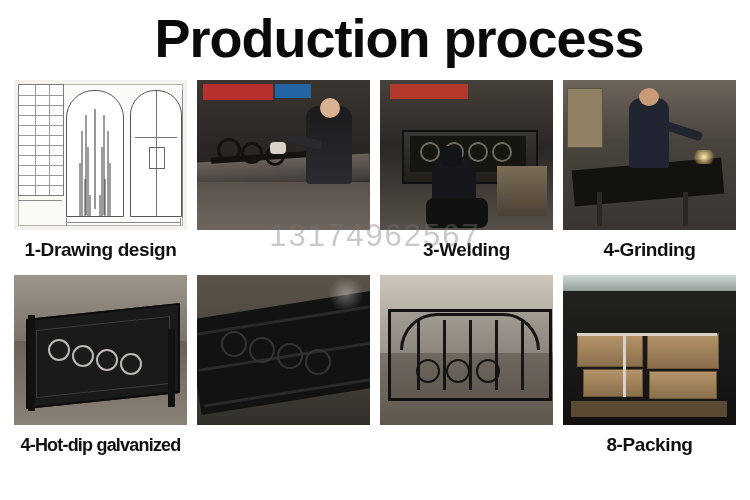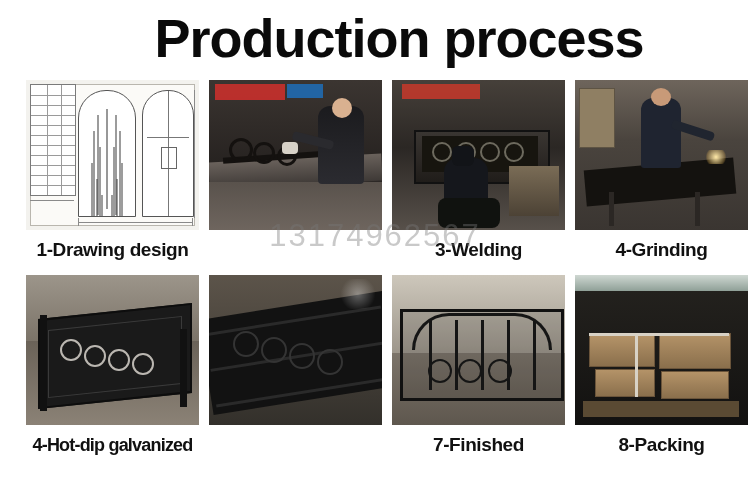--- a/index.html
+++ b/index.html
@@ -37,21 +37,20 @@
   .grid {
     position: absolute;
     top: 80px;
     left: 14px;
     width: 722px;
   }
   .row {
     display: flex;
     flex-direction: row;
     gap: 10px;
-    margin-left: 12px;
   }
   .cell {
     width: 173px;
   }
   .thumb {
     width: 173px;
     height: 150px;
     overflow: hidden;
     position: relative;
     background: #3a3a3a;
@@ -407,21 +406,20 @@
             <div class="bar7" style="left:52px"></div>
             <div class="bar7" style="left:78px"></div>
             <div class="bar7" style="left:104px"></div>
             <div class="bar7" style="left:130px"></div>
           </div>
           <div class="arc7"></div>
           <div class="sc7" style="left:36px; top:84px; width:20px; height:20px;"></div>
           <div class="sc7" style="left:66px; top:84px; width:20px; height:20px;"></div>
           <div class="sc7" style="left:96px; top:84px; width:20px; height:20px;"></div>
         </div>
-        <div class="caption">7-Finished</div>
       </div>
 
       <div class="cell">
         <div class="thumb p8">
           <div class="container"></div>
           <div class="topband"></div>
           <div class="box" style="left:14px; top:60px; width:64px; height:30px;"></div>
           <div class="box" style="left:84px; top:58px; width:70px; height:34px;"></div>
           <div class="box" style="left:20px; top:94px; width:58px; height:26px;"></div>
           <div class="box" style="left:86px; top:96px; width:66px; height:26px;"></div>

